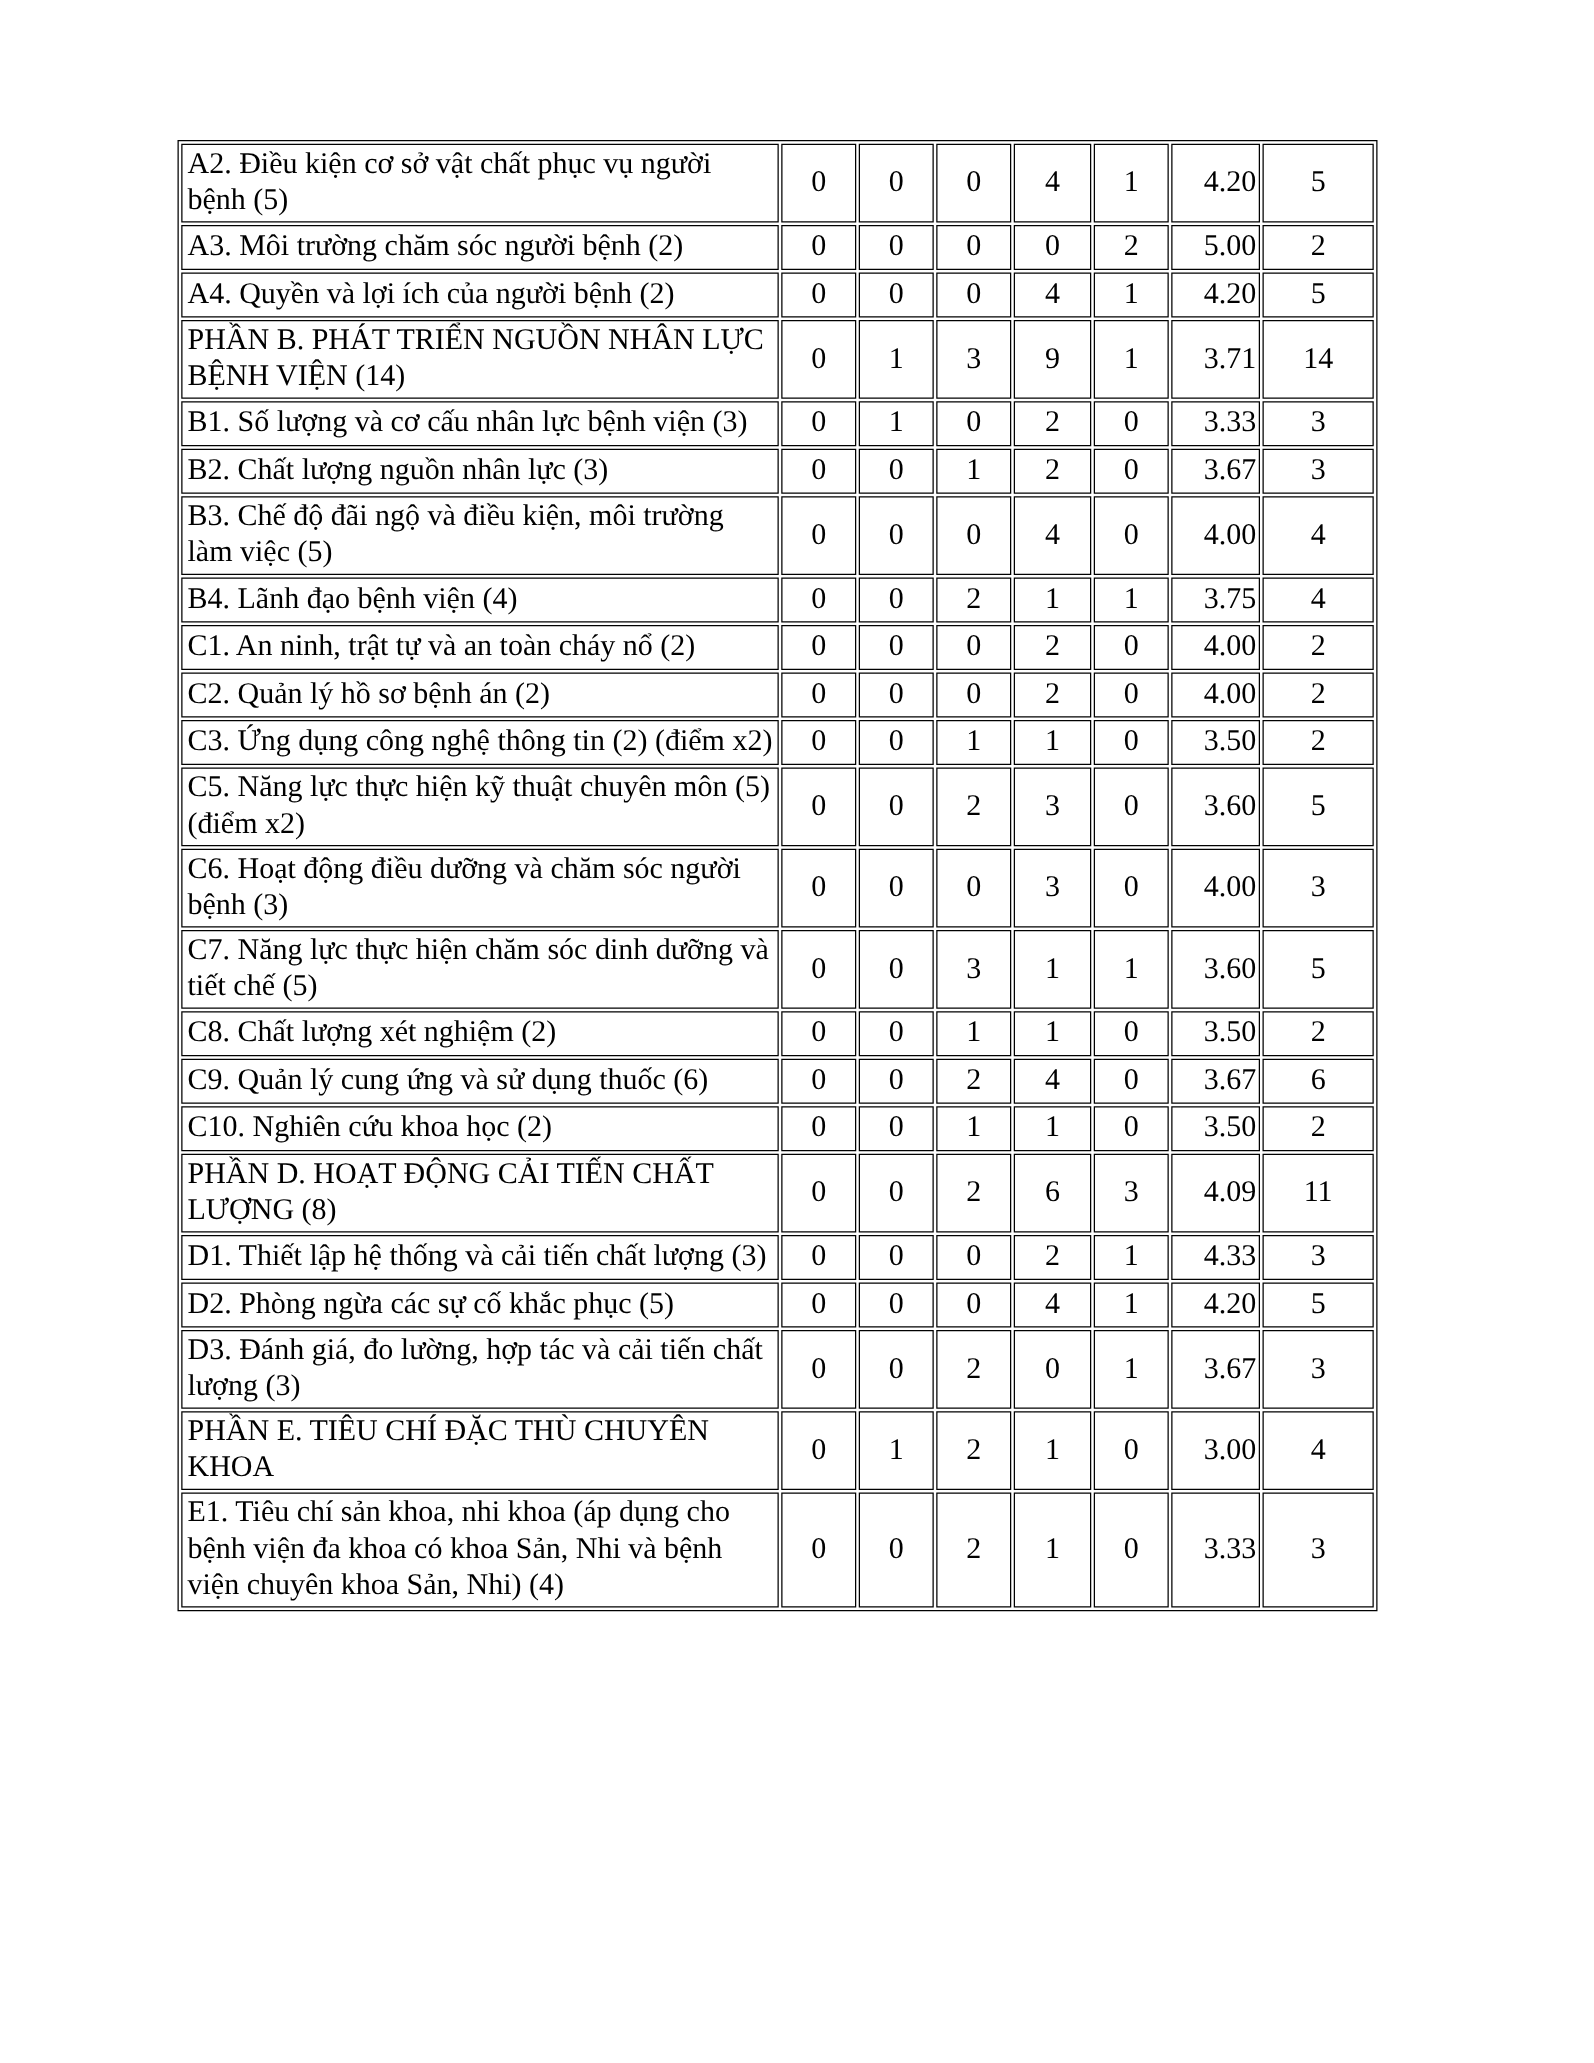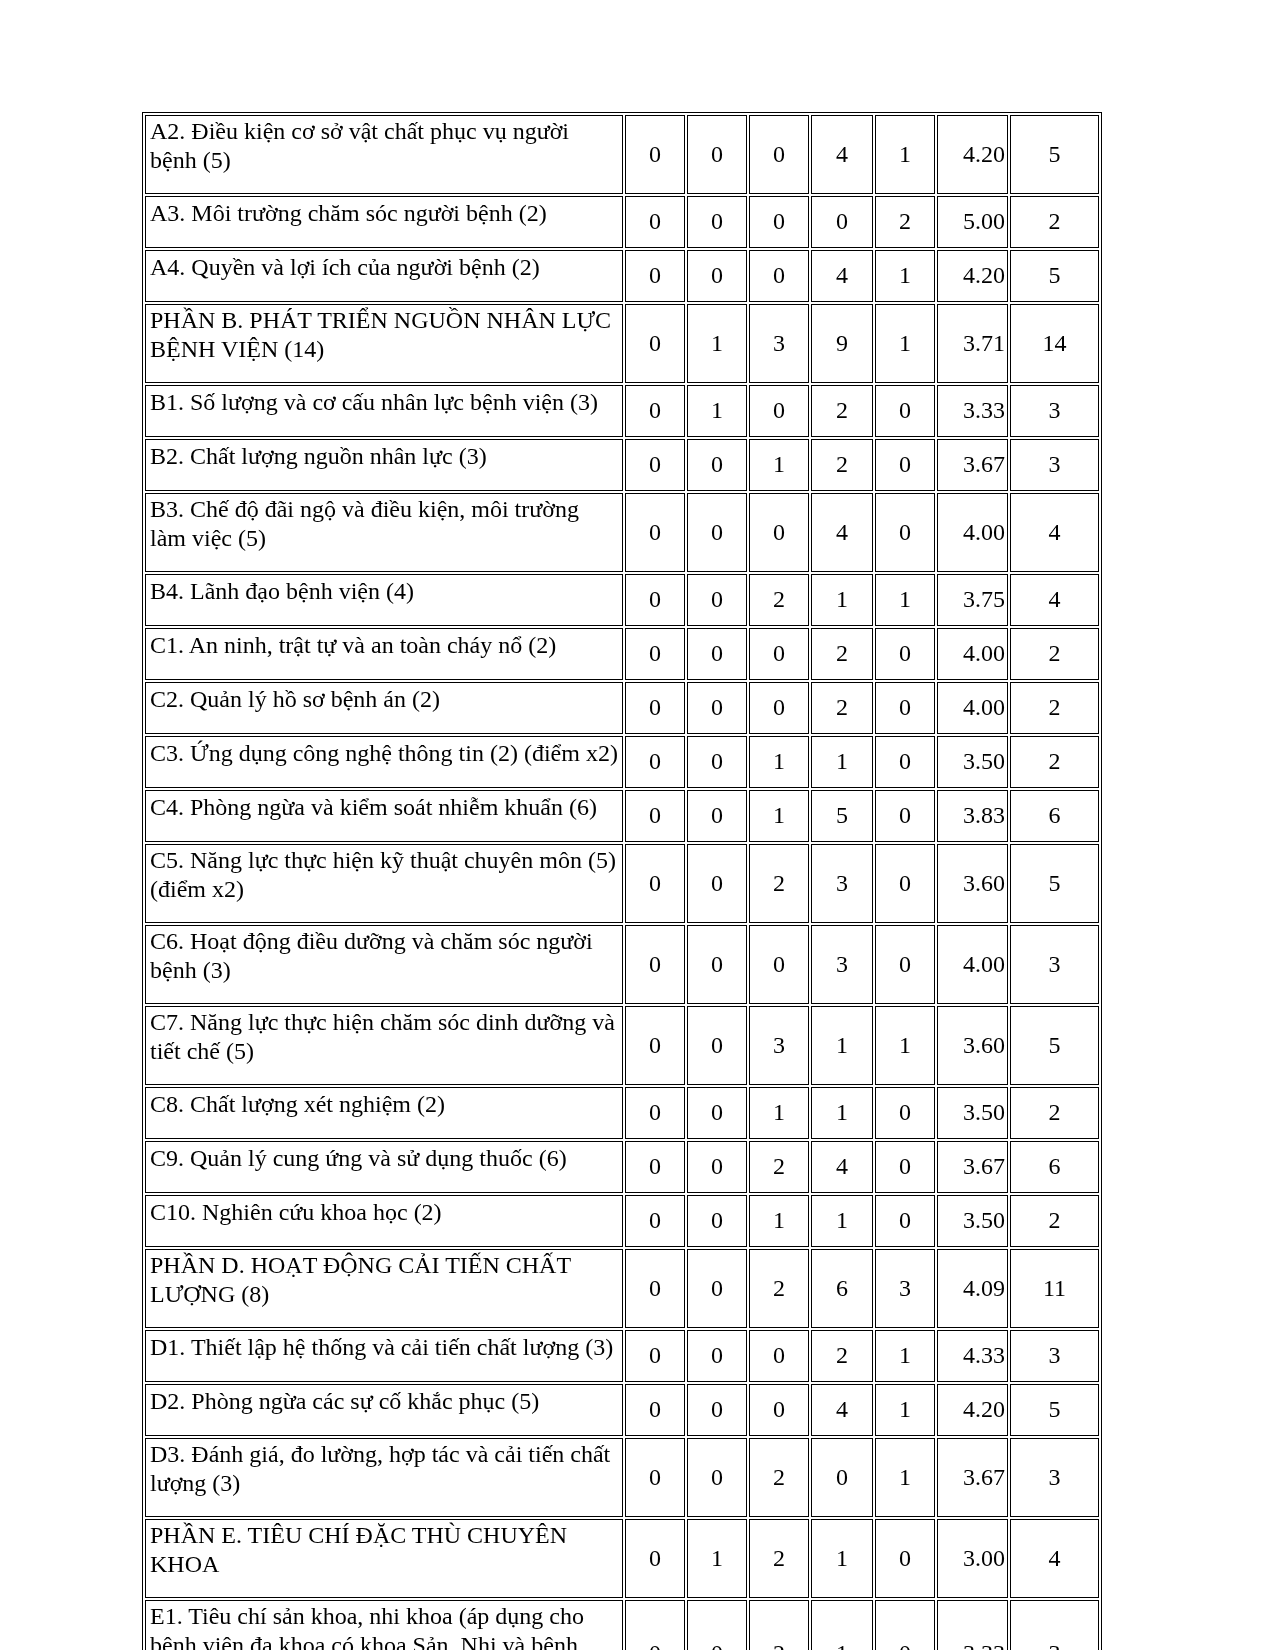--- a/index.html
+++ b/index.html
@@ -31,21 +31,21 @@
   table.criteria td {
     border: 1.5px solid #000;
     font-size: 24px;
     line-height: 29px;
     vertical-align: middle;
     overflow: hidden;
   }
   td.c-label {
     width: 468px;
     text-align: left;
-    padding: 1px 4px 18px 4px;
+    padding: 1px 4px 2px 4px;
   }
   td.c-num {
     text-align: center;
     padding: 1px 2px 2px 2px;
   }
   td.w-sm  { width: 54px; }
   td.w-md  { width: 56px; }
   td.w-avg { width: 65px; text-align: right; }
   td.w-tot { width: 83px; }
   tr.single td { height: 31px; }
@@ -161,30 +161,20 @@
             <td class="c-label">C3. Ứng dụng công nghệ thông tin (2) (điểm x2)</td>
             <td class="c-num w-sm">0</td>
             <td class="c-num w-sm">0</td>
             <td class="c-num w-sm">1</td>
             <td class="c-num w-md">1</td>
             <td class="c-num w-sm">0</td>
             <td class="c-num w-avg">3.50</td>
             <td class="c-num w-tot">2</td>
           </tr>
           <tr class="single">
-            <td class="c-label">C4. Phòng ngừa và kiểm soát nhiễm khuẩn (6)</td>
-            <td class="c-num w-sm">0</td>
-            <td class="c-num w-sm">0</td>
-            <td class="c-num w-sm">1</td>
-            <td class="c-num w-md">5</td>
-            <td class="c-num w-sm">0</td>
-            <td class="c-num w-avg">3.83</td>
-            <td class="c-num w-tot">6</td>
-          </tr>
-          <tr class="single">
             <td class="c-label">C5. Năng lực thực hiện kỹ thuật chuyên môn (5) (điểm x2)</td>
             <td class="c-num w-sm">0</td>
             <td class="c-num w-sm">0</td>
             <td class="c-num w-sm">2</td>
             <td class="c-num w-md">3</td>
             <td class="c-num w-sm">0</td>
             <td class="c-num w-avg">3.60</td>
             <td class="c-num w-tot">5</td>
           </tr>
           <tr class="single">

